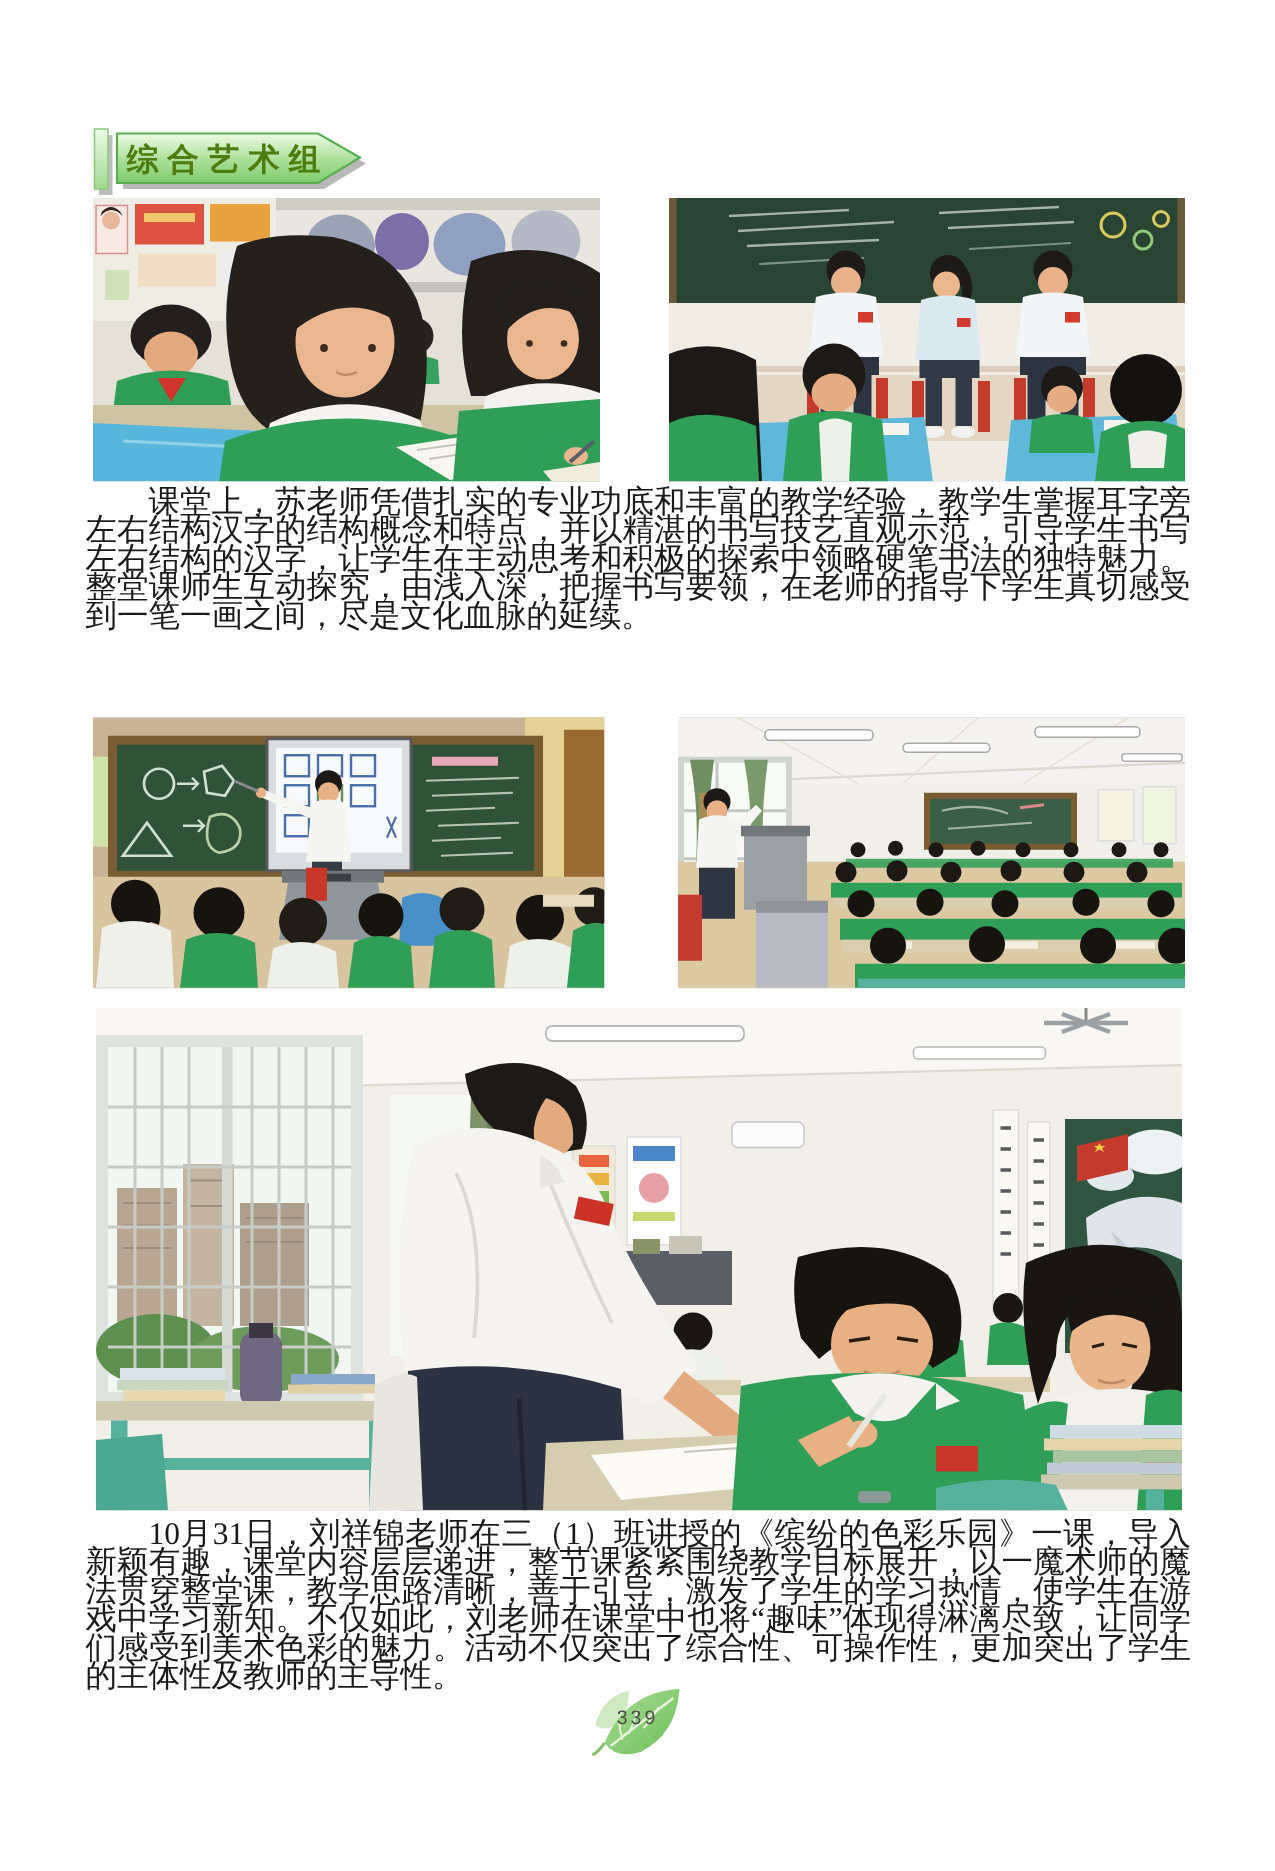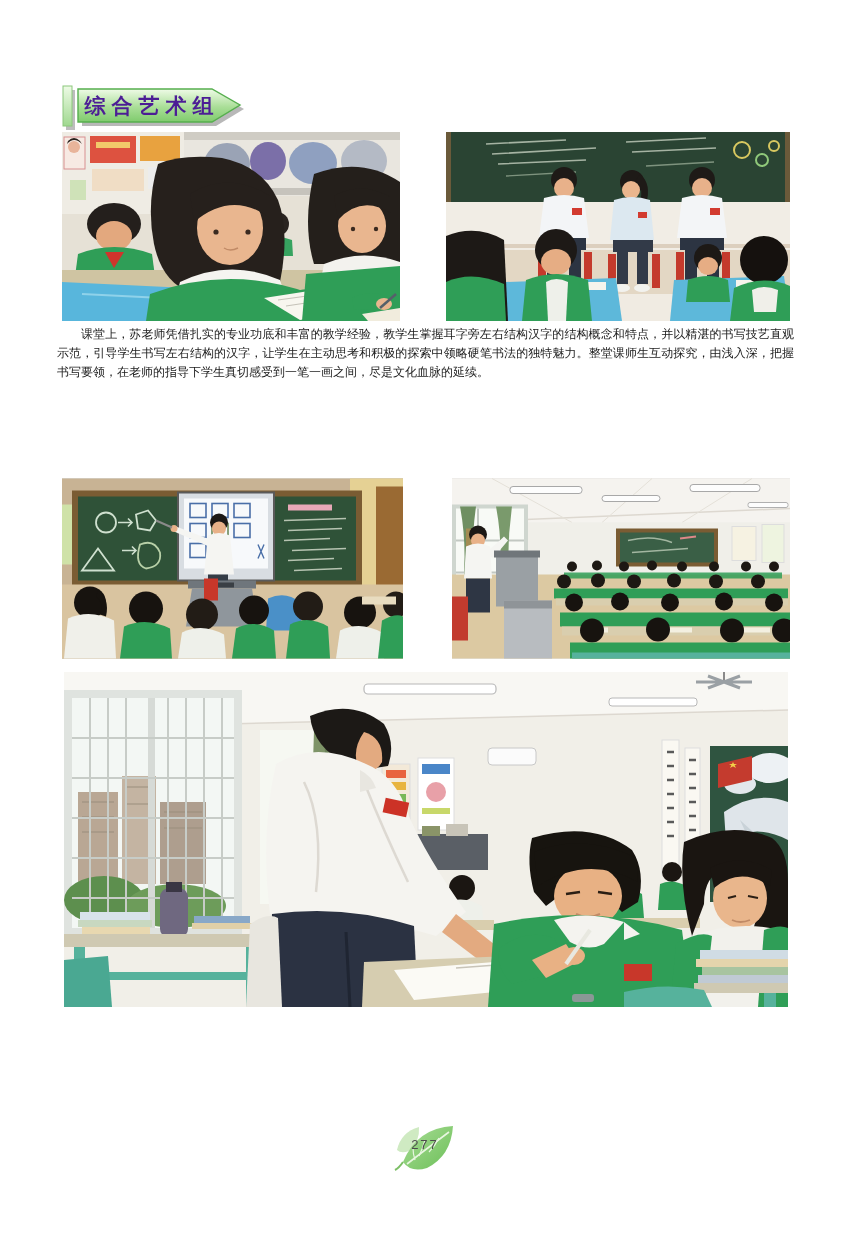--- a/index.html
+++ b/index.html
@@ -4,32 +4,32 @@
 <style>
   html,body{margin:0;padding:0;background:#ffffff;}
   .page{position:relative;width:850px;height:1247px;background:#ffffff;overflow:hidden;
         font-family:"Liberation Serif","DejaVu Serif",serif;color:#1a1a1a;}
   .abs{position:absolute;}
   
   .banner{left:62px;top:84px;width:190px;height:46px;}
   .banner svg{position:absolute;left:0;top:0;}
   .banner-text{position:absolute;left:22px;top:6px;width:136px;height:32px;
         display:flex;align-items:center;justify-content:center;
-        font-weight:bold;font-size:21px;letter-spacing:6px;color:#4c1d95;
+        font-weight:bold;font-size:21px;letter-spacing:6px;color:#4d7c0f;
         font-family:"DejaVu Serif","Liberation Serif",serif;}
   
   .photo{display:block;margin:0;padding:0;background:#ddd;overflow:hidden;}
   .photo svg{display:block;width:100%;height:100%;}
   .photo1{left:62px;top:132px;width:338px;height:189px;}
   .photo2{left:446px;top:132px;width:344px;height:189px;}
   .photo3{left:62px;top:478px;width:341px;height:181px;}
   .photo4{left:452px;top:478px;width:338px;height:181px;}
   .photo5{left:64px;top:672px;width:724px;height:335px;}
   
-  .textblock{left:57px;width:737px;font-size:12px;line-height:19px;
+  .textblock{left:57px;width:737px;font-size:21px;line-height:19px;
         text-align:justify;text-justify:inter-ideograph;}
   .textblock p{margin:0;text-indent:2em;}
   .tb1{top:325px;}
   .tb2{top:1013px;}
   
   .footer{left:50%;top:1120px;transform:translateX(-50%);width:72px;height:58px;}
   .footer svg{position:absolute;left:0;top:0;}
   .page-number{position:absolute;left:0;top:17px;width:72px;text-align:center;
         font-family:"Liberation Sans","DejaVu Sans",sans-serif;
         font-size:13px;letter-spacing:2px;color:#4c4c4c;}
@@ -500,31 +500,34 @@
         <rect x="632" y="287" width="92" height="8" fill="#e4d4ac"></rect>
         <rect x="638" y="295" width="86" height="8" fill="#a8c4a0"></rect>
         <rect x="634" y="303" width="90" height="8" fill="#c0cad4"></rect>
         <rect x="630" y="311" width="94" height="10" fill="#cfc9b2"></rect>
         <rect x="700" y="321" width="12" height="14" fill="#56b29c"></rect>
       </g>
       <path d="M560,320 Q600,310 640,318 L648,335 L560,335 Z" fill="#56b29c"></path>
     </svg>
   </figure>
 
+  <div class="abs textblock tb2">
+    <p>10月31日，刘祥锦老师在三（1）班讲授的《缤纷的色彩乐园》一课，导入新颖有趣，课堂内容层层递进，整节课紧紧围绕教学目标展开，以一魔术师的魔法贯穿整堂课，教学思路清晰，善于引导，激发了学生的学习热情，使学生在游戏中学习新知。不仅如此，刘老师在课堂中也将“趣味”体现得淋漓尽致，让同学们感受到美术色彩的魅力。活动不仅突出了综合性、可操作性，更加突出了学生的主体性及教师的主导性。</p>
+  </div>
 
   <div class="abs footer">
     <svg width="72" height="58" viewBox="0 0 72 58">
       <defs>
         <linearGradient id="gleaf" x1="0" y1="0" x2="1" y2="1">
           <stop offset="0" stop-color="#a9dd96"></stop>
             <stop offset="1" stop-color="#6cbf58"></stop>
         </linearGradient>
       </defs>
       <path d="M8,30 Q12,12 30,7 Q31,22 20,31 Q12,34 8,30 Z" fill="#cfeac2"></path>
       <path d="M14,42 Q28,8 64,6 Q62,36 38,48 Q22,53 14,42 Z" fill="url(#gleaf)"></path>
       <path d="M18,44 Q36,30 60,12" stroke="#e8f6e0" stroke-width="1.6" fill="none"></path>
       <path d="M30,36 Q34,28 36,20 M40,32 Q46,26 50,18 M26,40 Q24,34 24,28" stroke="#e8f6e0" stroke-width="1.2" fill="none"></path>
       <path d="M14,42 Q10,48 6,50" stroke="#7cbf66" stroke-width="2" fill="none"></path>
     </svg>
-    <span class="page-number">277</span>
+    <span class="page-number">339</span>
   </div>
 
 </div>
 
 </body></html>

